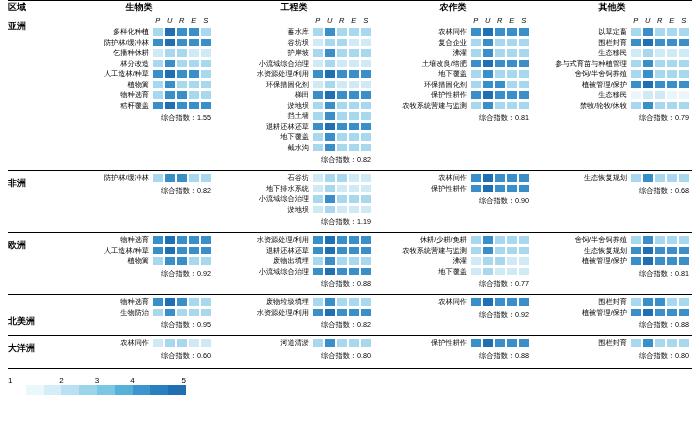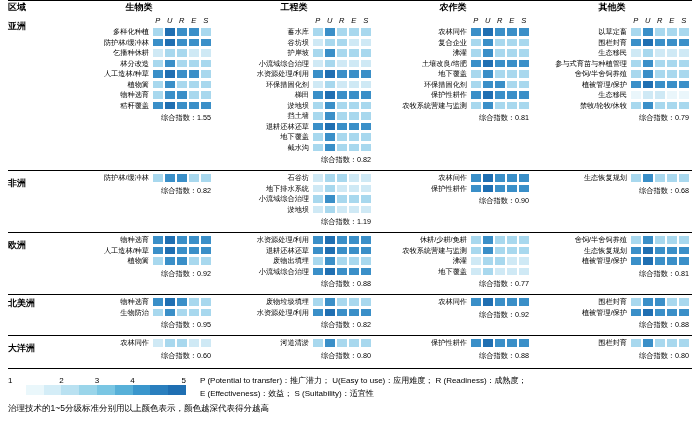--- a/index.html
+++ b/index.html
@@ -662,21 +662,21 @@
                 <div class="sw" style="background: rgb(31, 111, 178);"></div>
                 <div class="sw" style="background: rgb(58, 143, 200);"></div>
                 <div class="sw" style="background: rgb(58, 143, 200);"></div>
                 <div class="sw" style="background: rgb(58, 143, 200);"></div>
               </div>
               <div class="score">综合指数：0.81</div>
             </div>
           </td>
         </tr>
         <tr class="sep">
-          <td class="regionhead" style="padding-top: 2px;">北美洲</td>
+          <td class="regionhead" style="padding-top: 20px;">北美洲</td>
           <td>
             <div class="cellblock">
               <div class="row">
                 <div class="rowlabel">物种选育</div>
                 <div class="sw" style="background: rgb(58, 143, 200);"></div>
                 <div class="sw" style="background: rgb(31, 111, 178);"></div>
                 <div class="sw" style="background: rgb(58, 143, 200);"></div>
                 <div class="sw" style="background: rgb(168, 216, 238);"></div>
                 <div class="sw" style="background: rgb(168, 216, 238);"></div>
               </div>
@@ -822,20 +822,15 @@
           <i style="background: rgb(212, 237, 247);"></i>
           <i style="background: rgb(185, 225, 241);"></i>
           <i style="background: rgb(154, 213, 234);"></i>
           <i style="background: rgb(122, 198, 227);"></i>
           <i style="background: rgb(87, 176, 216);"></i>
           <i style="background: rgb(58, 150, 204);"></i>
           <i style="background: rgb(42, 127, 190);"></i>
           <i style="background: rgb(31, 111, 178);"></i>
         </div>
     </div>
-    <div class="defs">
-      <div>P (Potential to transfer)：推广潜力；  U(Easy to use)：应用难度； R (Readiness)：成熟度；</div>
-      <div>E (Effectiveness)：效益；  S (Suitability)：适宜性</div>
-    </div>
   </div>
 
-  <div class="footnote">治理技术的1~5分级标准分别用以上颜色表示，颜色越深代表得分越高</div>
 </div>
 
 </body></html>

